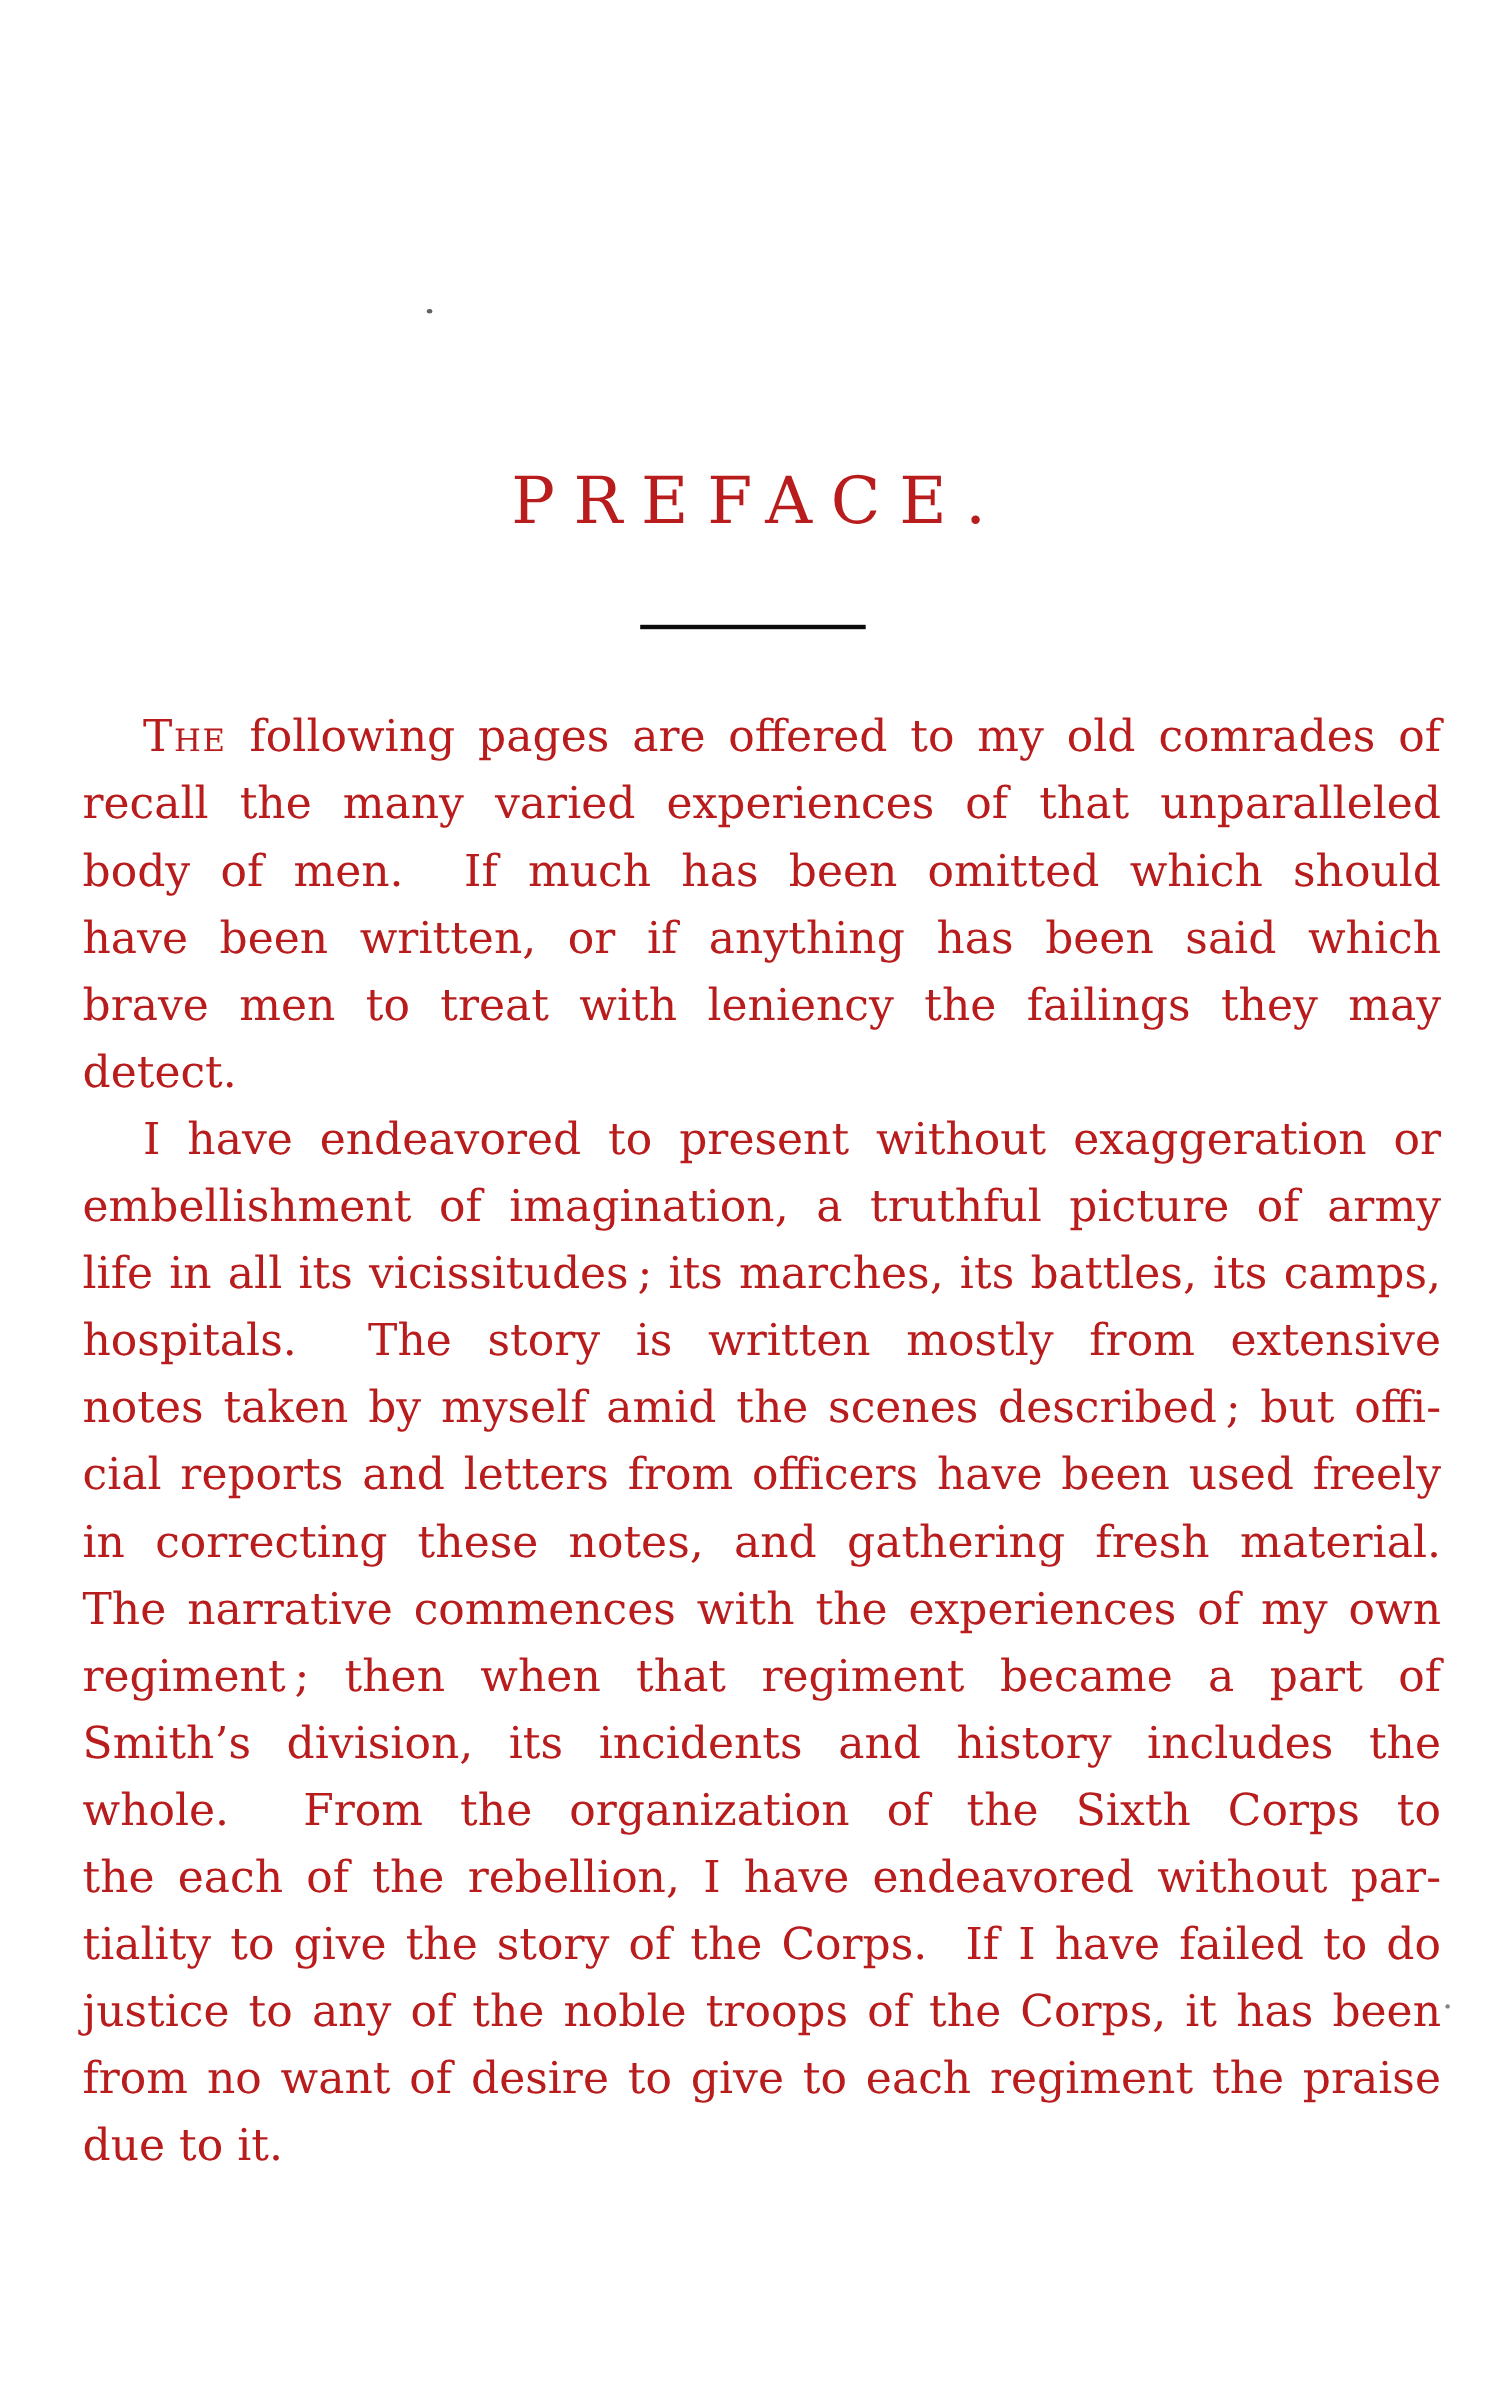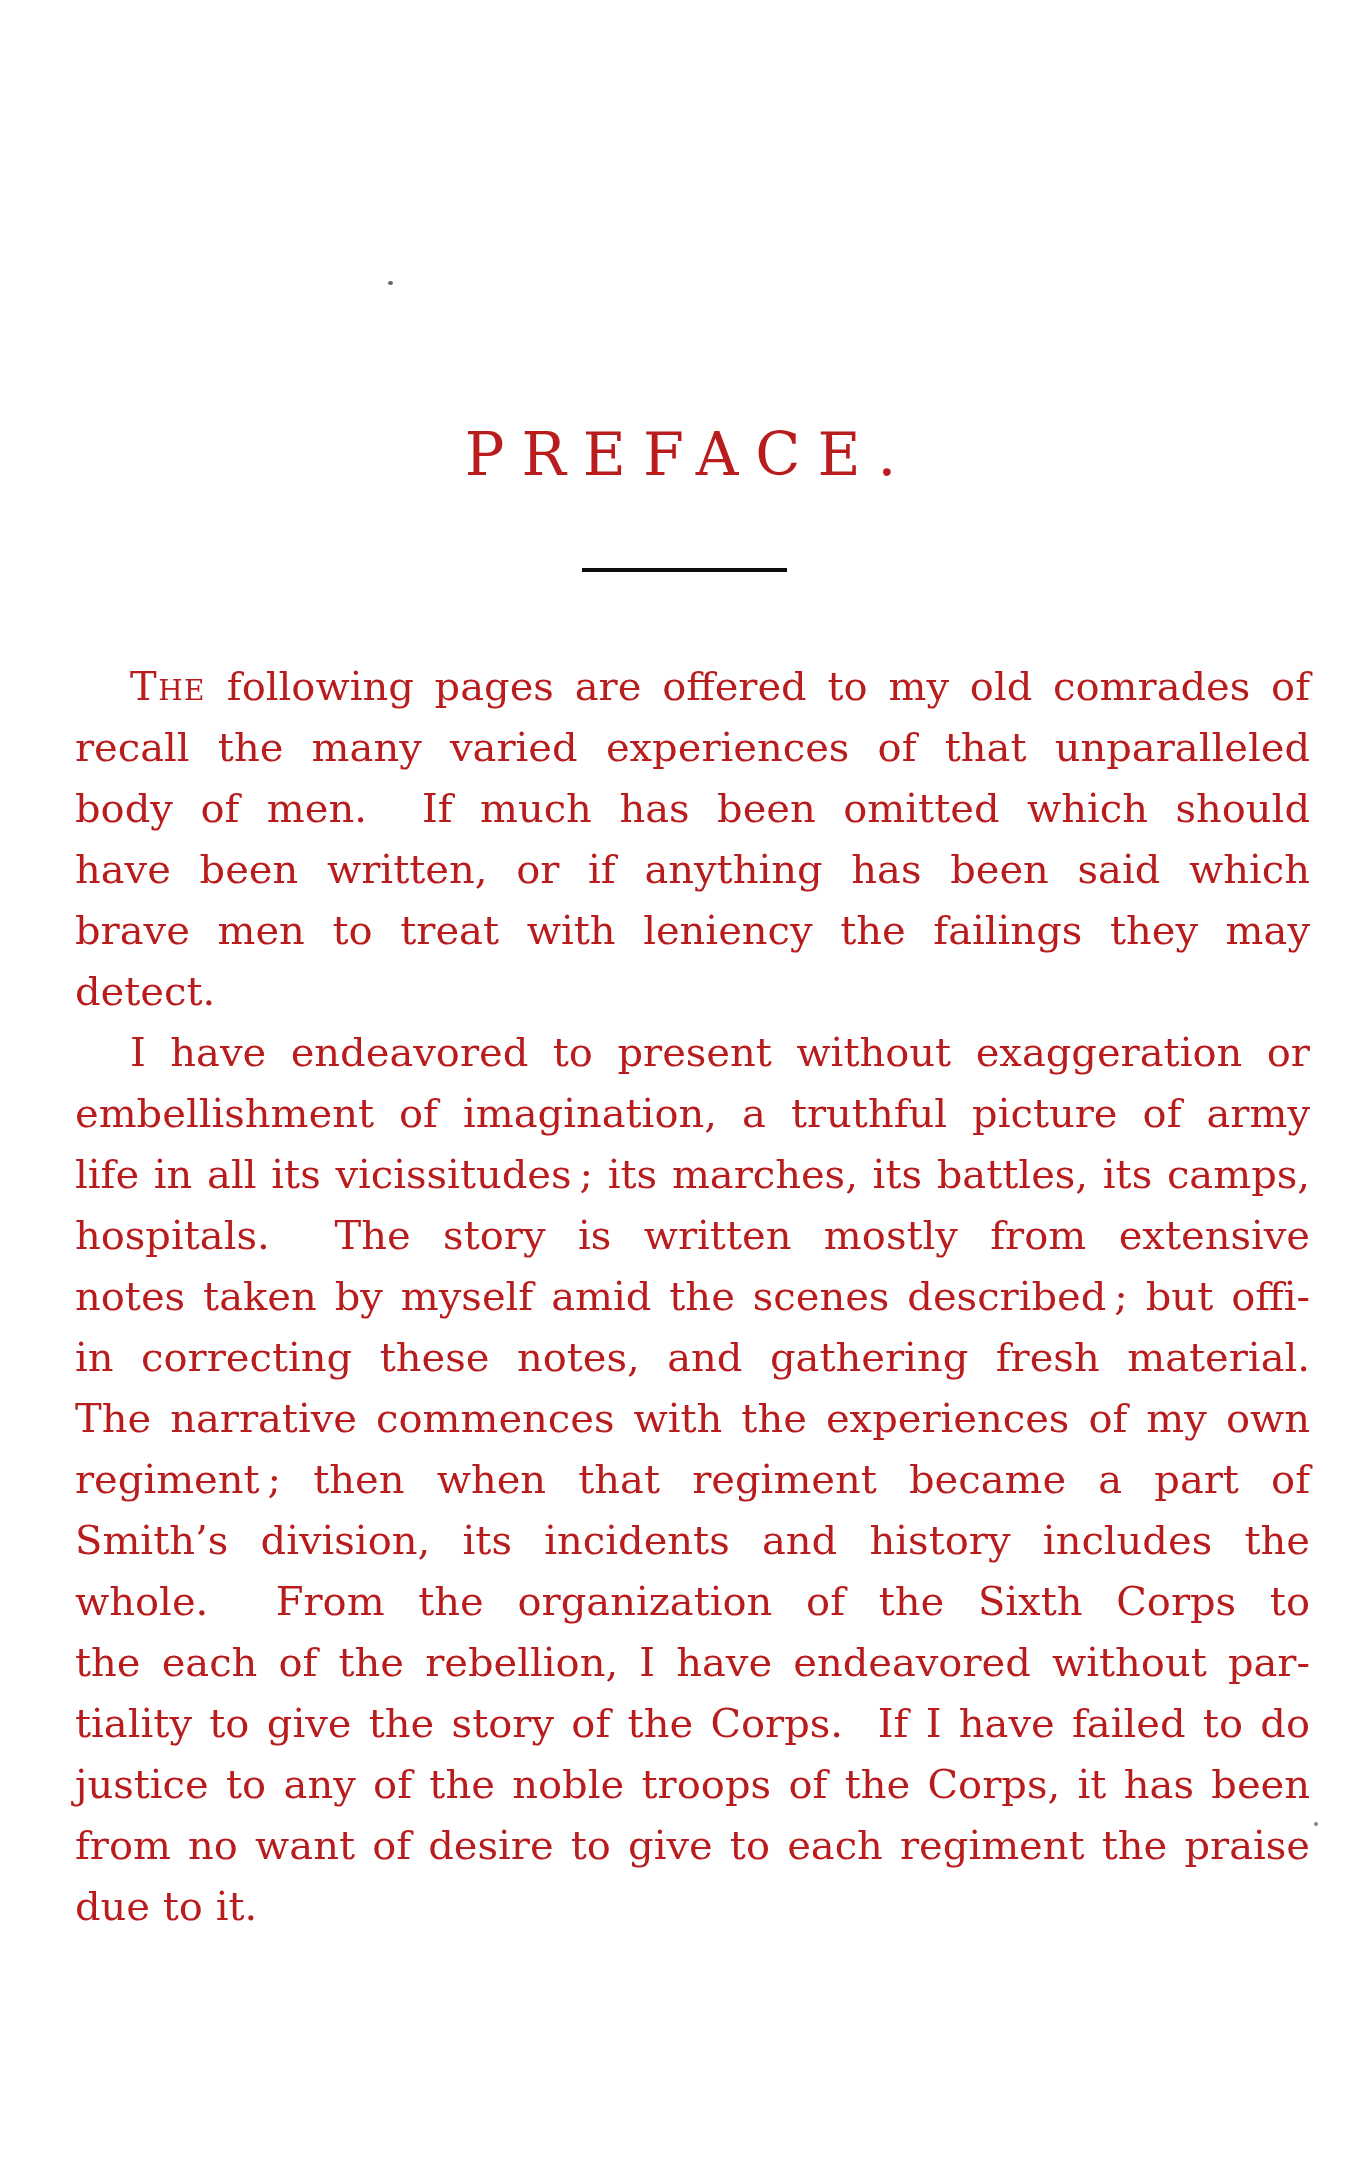--- a/index.html
+++ b/index.html
@@ -34,21 +34,21 @@
     position: absolute;
     left: 582px;
     top: 568px;
     width: 205px;
     height: 4px;
     background: #0c0c0c;
   }
   .text-block {
     position: absolute;
     left: 75px;
-    top: 656px;
+    top: 640px;
     width: 1235px;
     font-size: 40px;
   }
   .paragraph { margin: 0; padding: 0; }
   .line {
     height: 61px;
     line-height: 61px;
     text-align: justify;
     text-align-last: justify;
     text-justify: inter-word;
@@ -87,20 +87,21 @@
         <div class="line">have been written, or if anything has been said which</div>
         <div class="line">brave men to treat with leniency the failings they may</div>
         <div class="line last">detect.</div>
       </div>
       <div class="paragraph">
         <div class="line first">I have endeavored to present without exaggeration or</div>
         <div class="line">embellishment of imagination, a truthful picture of army</div>
         <div class="line">life in all its vicissitudes ; its marches, its battles, its camps,</div>
         <div class="line">hospitals.&nbsp; The story is written mostly from extensive</div>
         <div class="line">notes taken by myself amid the scenes described ; but offi-</div>
+        <div class="line">cial reports and letters from officers have been used freely</div>
         <div class="line">in correcting these notes, and gathering fresh material.</div>
         <div class="line">The narrative commences with the experiences of my own</div>
         <div class="line">regiment ; then when that regiment became a part of</div>
         <div class="line">Smith’s division, its incidents and history includes the</div>
         <div class="line">whole.&nbsp; From the organization of the Sixth Corps to</div>
         <div class="line">the each of the rebellion, I have endeavored without par-</div>
         <div class="line">tiality to give the story of the Corps.&nbsp; If I have failed to do</div>
         <div class="line">justice to any of the noble troops of the Corps, it has been</div>
         <div class="line">from no want of desire to give to each regiment the praise</div>
         <div class="line last">due to it.</div>

